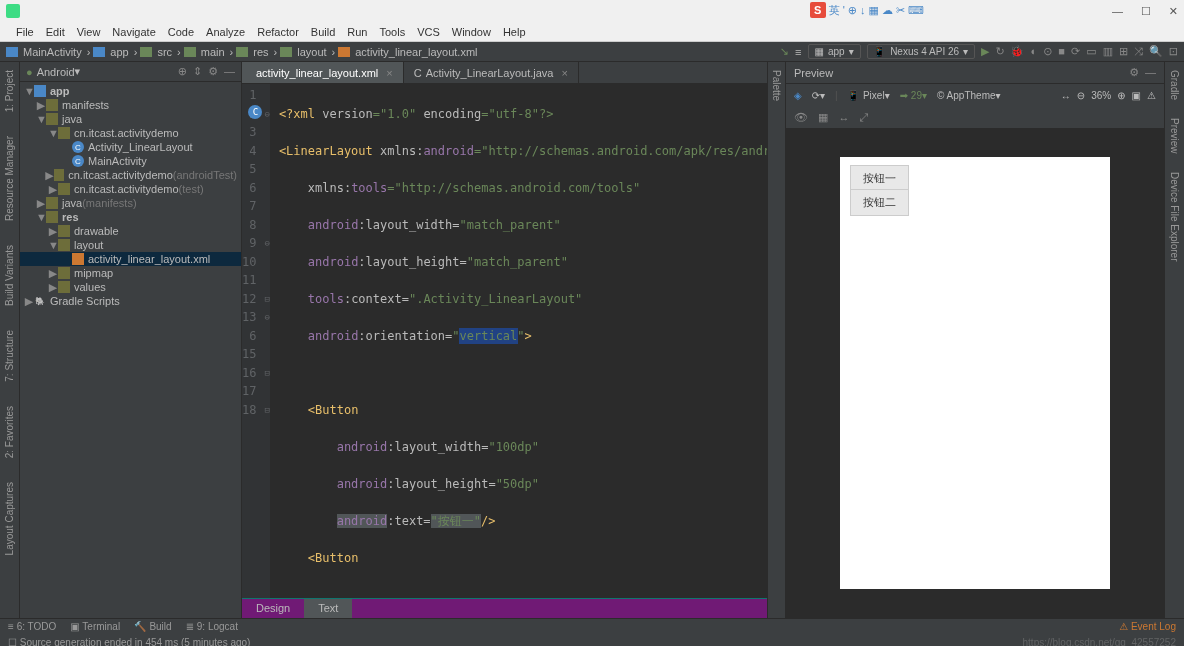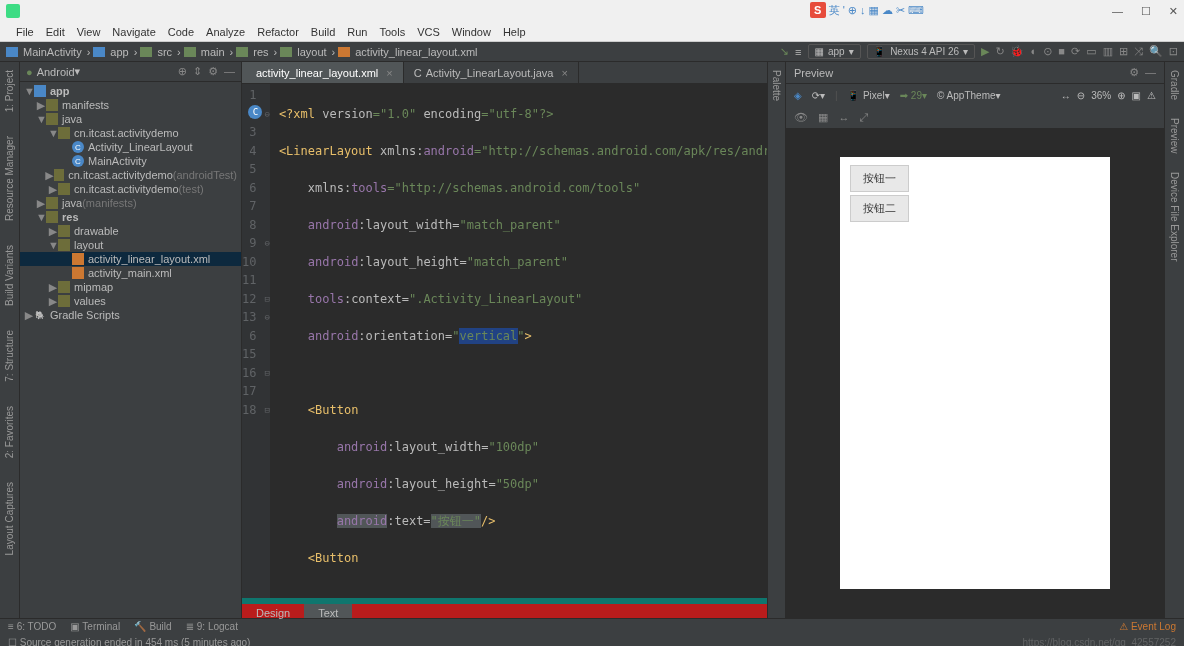--- a/index.html
+++ b/index.html
@@ -53,21 +53,21 @@
 .codelines .l{height:18.5px}
 .tag{color:#e8bf6a}
 .attr{color:#bababa}
 .ns{color:#9876aa}
 .str{color:#6a8759}
 .caret{background:#214283;outline:1px solid #214283}
 .hl{background:#515658}
 .foldcol{width:14px;background:#313335;border-right:1px solid #2b2b2b;line-height:18.5px;padding-top:2px;color:#606366;text-align:center;font-size:9px}
 .foldcol div{height:18.5px}
 .crumbbar{height:18px;background:#3c3f41;color:#888;font-size:11px;padding:2px 8px;border-top:1px solid #2b2b2b}
-.dtabs{height:20px;background:#b91c1c;display:flex;border-top:6px solid #0f766e}
+.dtabs{height:20px;background:#701a75;display:flex;border-top:1px solid #0f766e}
 .dtab{padding:3px 14px;font-size:11px;color:#bbb;cursor:pointer}
 .dtab.active{background:#515658}
 .preview{width:379px;background:#3c3f41;border-left:1px solid #2b2b2b;display:flex;flex-direction:column}
 .preview .phead{height:22px;display:flex;align-items:center;padding:0 8px;border-bottom:1px solid #2b2b2b;font-size:11px}
 .preview .phead .r{margin-left:auto;display:flex;gap:6px;color:#888}
 .preview .ptool{height:22px;display:flex;align-items:center;padding:0 8px;gap:10px;font-size:10px;color:#bbb}
 .preview .ptool .sep{color:#555}
 .preview .ptool .r{margin-left:auto;display:flex;gap:6px;align-items:center}
 .preview .ptool2{height:22px;display:flex;align-items:center;padding:0 8px;gap:10px;font-size:11px;color:#888}
 .preview .canvas{flex:1;display:flex;align-items:center;justify-content:center;background:#2b2b2b}
@@ -259,25 +259,20 @@
           <span class="arr">▼</span>
           <span class="ic folder"></span>
           <span>layout</span>
         </div>
 <div class="row sel">
           <span class="ind" style="width:48px"></span>
           <span class="ic file"></span>
           <span>activity_linear_layout.xml</span>
         </div>
 <div class="row">
-          <span class="ind" style="width:48px"></span>
-          <span class="ic file"></span>
-          <span>activity_main.xml</span>
-        </div>
-<div class="row">
           <span class="ind" style="width:24px"></span>
           <span class="arr">▶</span>
           <span class="ic folder"></span>
           <span>mipmap</span>
         </div>
 <div class="row">
           <span class="ind" style="width:24px"></span>
           <span class="arr">▶</span>
           <span class="ic folder"></span>
           <span>values</span>
@@ -403,21 +398,21 @@
 </div>
 <div class="ptool2">
 <span>👁</span>
 <span>▦</span>
 <span>↔</span>
 <span>⤢</span>
 </div>
 <div class="canvas">
 <div class="phone">
 <div class="pbtn" style="top:8px">按钮一</div>
-<div class="pbtn" style="top:38px">按钮二</div>
+<div class="pbtn" style="top:32px">按钮二</div>
 </div>
 </div>
 </div>
 
 <div class="rtools">
 <span class="v">Gradle</span>
 <span class="v">Preview</span>
 <span class="v">Device File Explorer</span>
 </div>
 </div>

